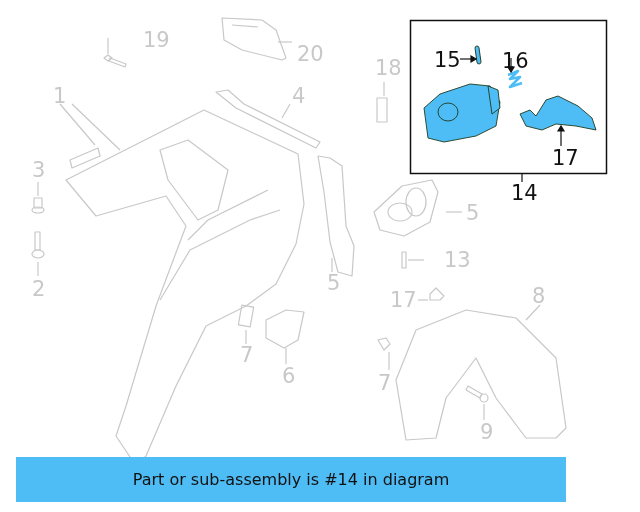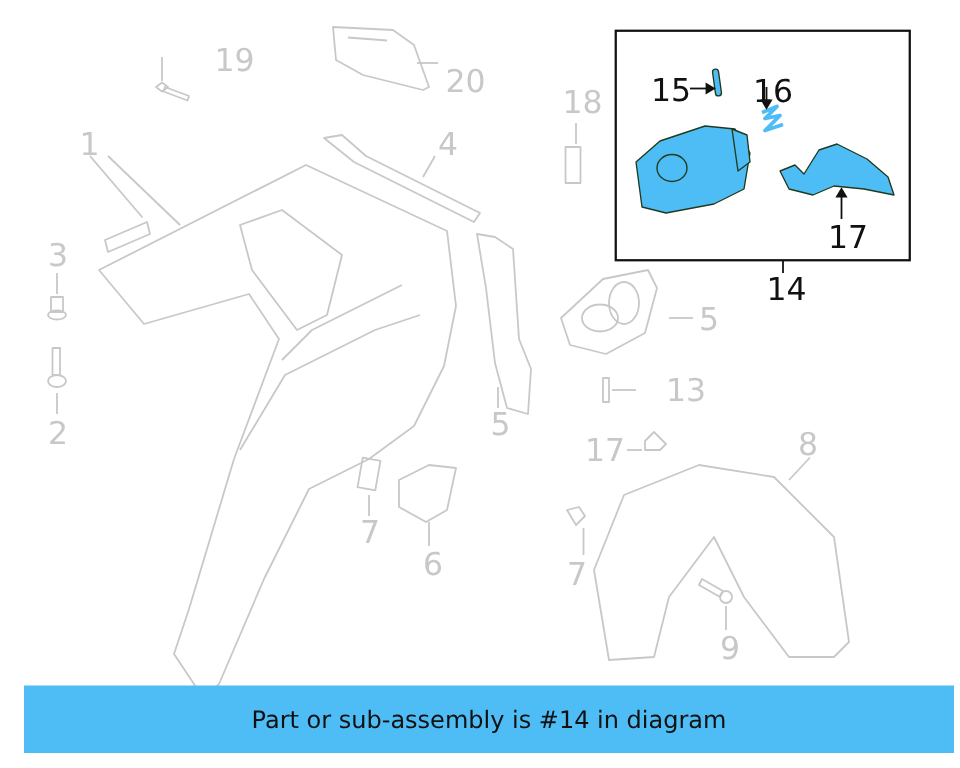--- a/index.html
+++ b/index.html
@@ -2,21 +2,21 @@
 <html><head>
 <meta charset="utf-8">
 <style>
   html, body { margin: 0; padding: 0; background: #ffffff; }
   body { width: 640px; height: 512px; position: relative; overflow: hidden;
          font-family: "DejaVu Sans", sans-serif; }
   #diagram { position: absolute; left: 0; top: 0; width: 640px; height: 512px; }
   .callout { position: absolute; font-size: 21px; color: #c8c8c8; line-height: 1;
              font-family: "DejaVu Sans", sans-serif; }
   .callout.active { color: #111111; }
-  #banner { position: absolute; left: 16px; top: 457px; width: 620px; height: 45px;
+  #banner { position: absolute; left: 16px; top: 457px; width: 550px; height: 45px;
             background: #4fbdf5; display: flex; flex-direction: column;
             align-items: center; justify-content: center; }
   #banner span { font-size: 16px; color: #111111; line-height: 19px;
                  font-family: "DejaVu Sans", sans-serif; }
 </style>
 </head>
 <body>
 
 <div id="diagram">
   <svg width="640" height="512" viewBox="0 0 640 512">

